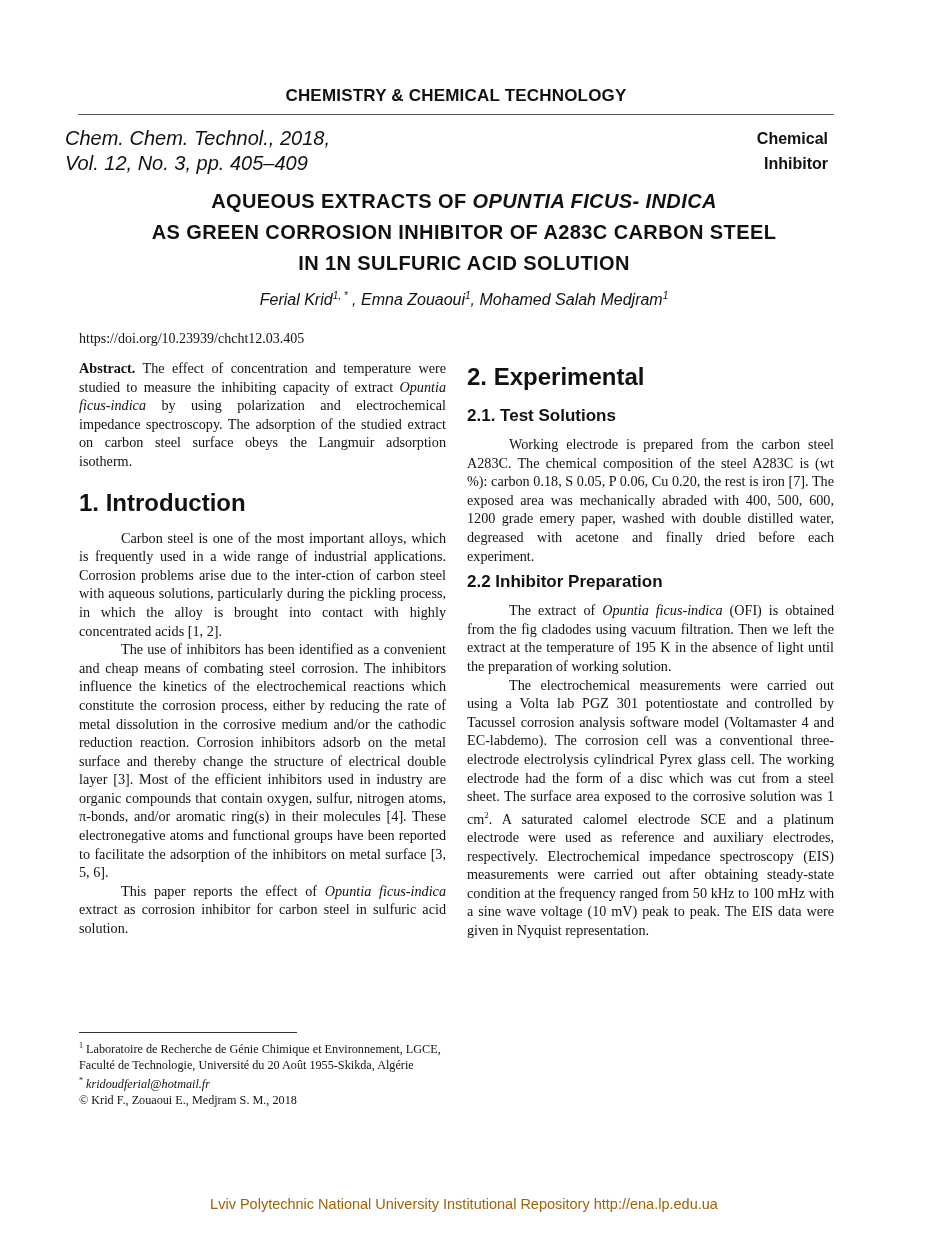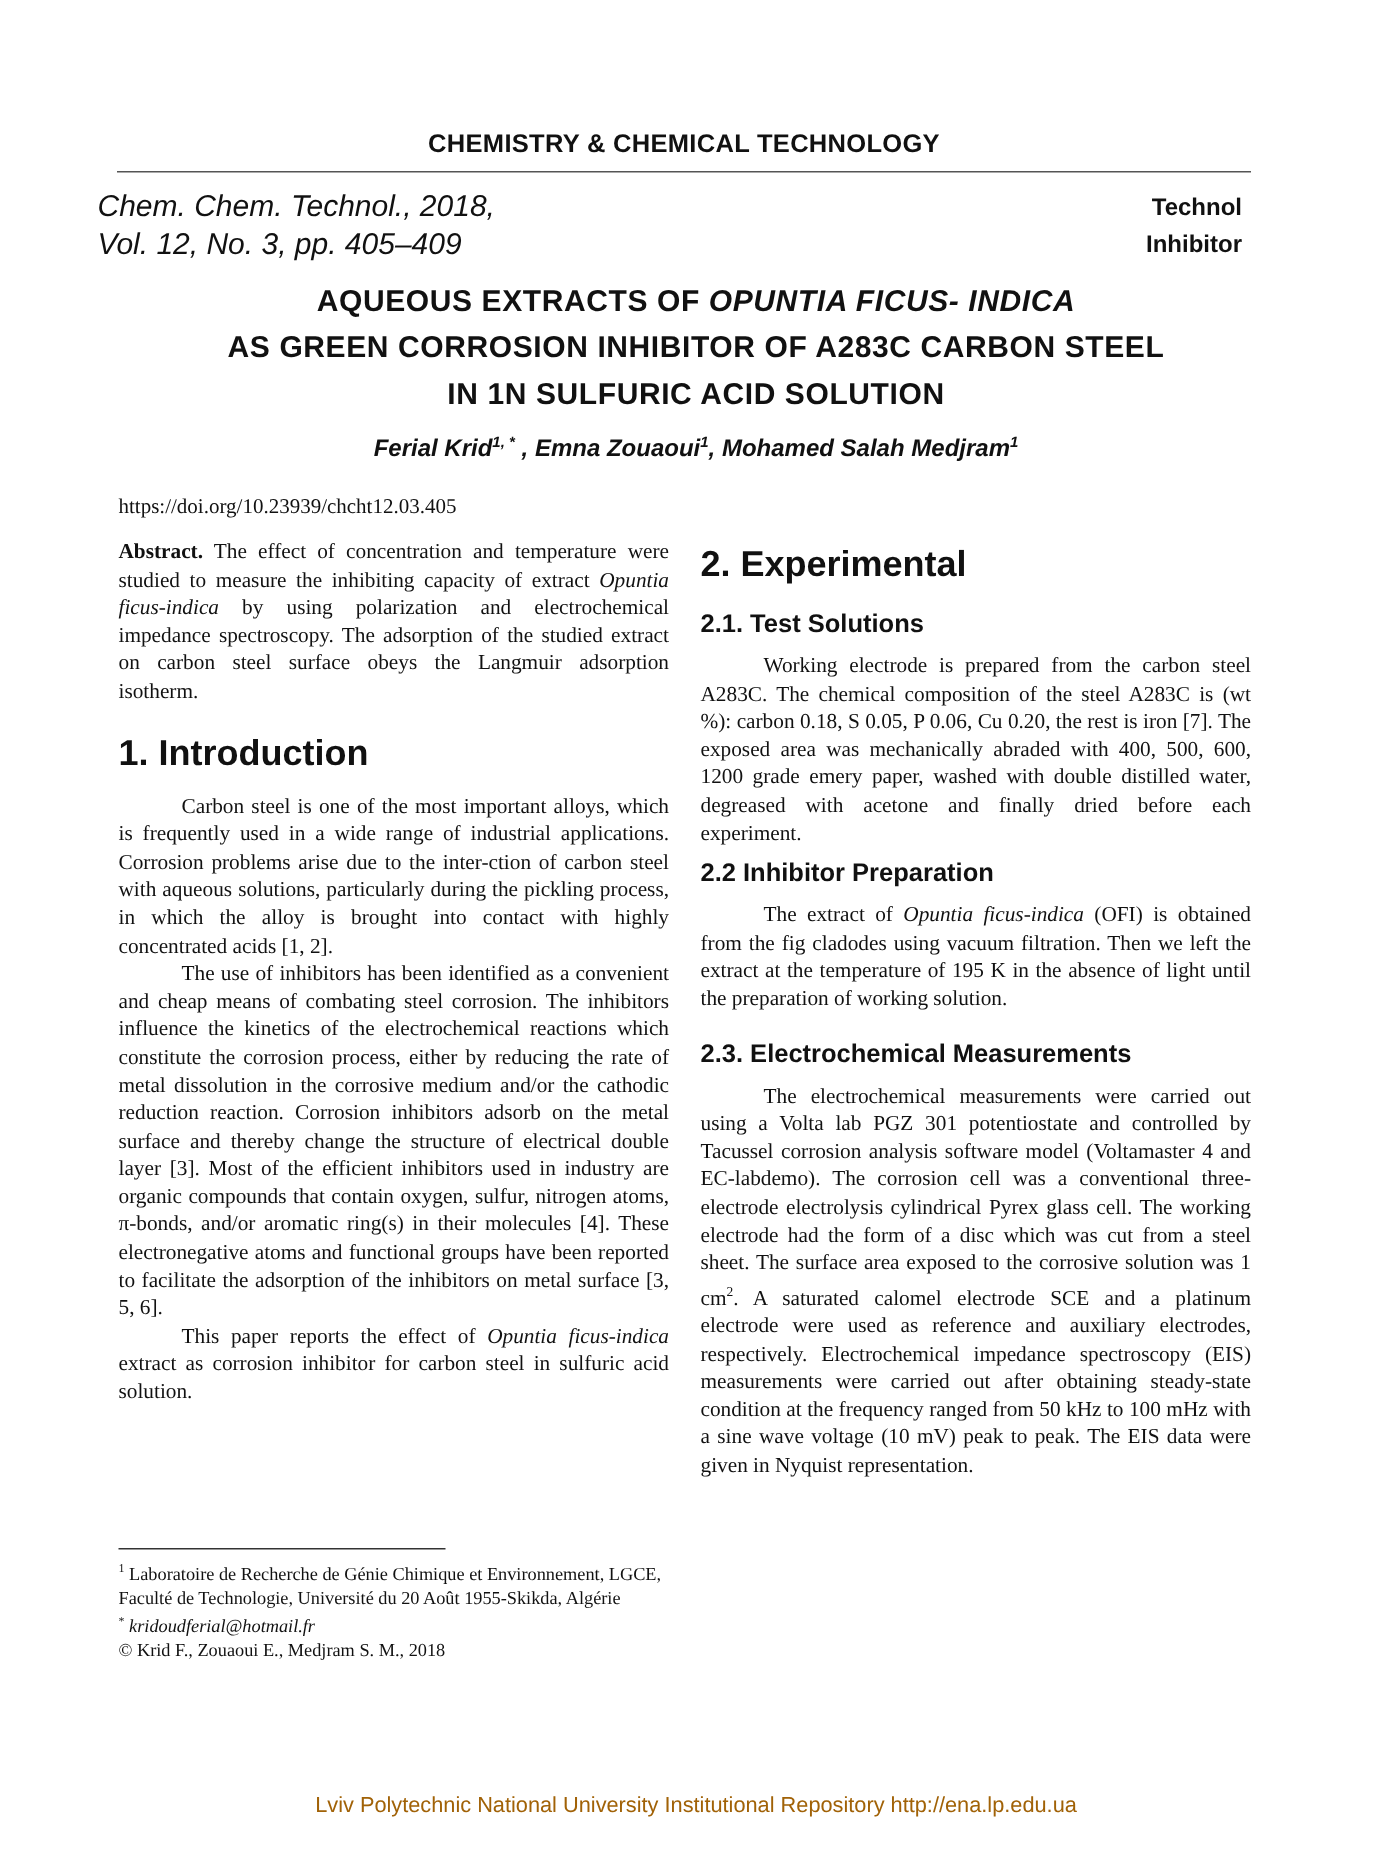--- a/index.html
+++ b/index.html
@@ -12,21 +12,21 @@
   .header-rule { position: absolute; left: 78px; top: 114px; width: 756px; height: 0; border-top: 1px solid #555; }
 
   .citation { position: absolute; left: 65px; top: 126px; font-size: 20px; font-style: italic; line-height: 25px; }
   .journal-name { position: absolute; right: 100px; top: 126px; font-size: 16px; font-weight: bold; line-height: 25px; text-align: right; }
 
   .title { position: absolute; left: 78px; top: 186px; width: 772px; text-align: center;
     font-size: 20px; font-weight: bold; line-height: 31px; letter-spacing: 0.4px; }
   .title i { font-style: italic; }
 
   .authors { position: absolute; left: 78px; top: 290px; width: 772px; text-align: center;
-    font-size: 16px; font-weight: bold; font-style: italic; }
+    font-size: 16px; font-weight: normal; font-style: italic; }
   .authors sup { font-size: 10px; }
 
   .doi { position: absolute; left: 79px; top: 331px; font-size: 14px; }
 
   .col { position: absolute; width: 367px; font-size: 14.2px; line-height: 18.6px; text-align: justify; }
   .col-left { left: 79px; top: 359px; }
   .col-right { left: 467px; top: 359px; }
 
   .col p { margin: 0; }
   .indent { text-indent: 42px; }
@@ -46,21 +46,21 @@
 <body>
 
 <div class="journal-header sans">CHEMISTRY &amp; CHEMICAL TECHNOLOGY</div>
 <div class="header-rule"></div>
 
 <div class="citation sans">
   <div>Chem. Chem. Technol., 2018,</div>
   <div>Vol. 12, No. 3, pp. 405–409</div>
 </div>
 <div class="journal-name sans">
-  <div>Technol</div>
+  <div>Chemical</div>
   <div>Inhibitor</div>
 </div>
 
 <div class="title sans">
   <div><span>AQUEOUS EXTRACTS OF </span><i>OPUNTIA FICUS- INDICA</i></div>
   <div>AS GREEN CORROSION INHIBITOR OF A283C CARBON STEEL</div>
   <div>IN 1N SULFURIC ACID SOLUTION</div>
 </div>
 
 <div class="authors sans">
@@ -90,17 +90,16 @@
 
 <div class="col col-right serif">
   <h2 class="sec" style="margin-top:6px; margin-bottom:16px;">2. Experimental</h2>
 
   <h3 class="sub" style="margin-bottom:8px;">2.1. Test Solutions</h3>
   <p class="indent">Working electrode is prepared from the carbon steel A283C. The chemical composition of the steel A283C is (wt %): carbon 0.18, S 0.05, P 0.06, Cu 0.20, the rest is iron [7]. The exposed area was mechanically abraded with 400, 500, 600, 1200 grade emery paper, washed with double distilled water, degreased with acetone and finally dried before each experiment.</p>
 
   <h3 class="sub" style="margin-top:6px; margin-bottom:8px;">2.2 Inhibitor Preparation</h3>
   <p class="indent"><span>The extract of </span><i>Opuntia ficus-indica</i><span> (OFI) is obtained from the fig cladodes using vacuum filtration. Then we left the extract at the temperature of 195 K in the absence of light until the preparation of working solution.</span></p>
 
-  <h3 class="sub" style="margin-top:16px; margin-bottom:8px;">2.3. Electrochemical Measurements</h3>
   <p class="indent"><span>The electrochemical measurements were carried out using a Volta lab PGZ 301 potentiostate and controlled by Tacussel corrosion analysis software model (Voltamaster 4 and EC-labdemo). The corrosion cell was a conventional three-electrode electrolysis cylindrical Pyrex glass cell. The working electrode had the form of a disc which was cut from a steel sheet. The surface area exposed to the corrosive solution was 1 cm</span><sup style="font-size:9px;">2</sup><span>. A saturated calomel electrode SCE and a platinum electrode were used as reference and auxiliary electrodes, respectively. Electrochemical impedance spectroscopy (EIS) measurements were carried out after obtaining steady-state condition at the frequency ranged from 50 kHz to 100 mHz with a sine wave voltage (10 mV) peak to peak. The EIS data were given in Nyquist representation.</span></p>
 </div>
 
 <div class="repo-footer sans">Lviv Polytechnic National University Institutional Repository http://ena.lp.edu.ua</div>
 
 </body></html>

